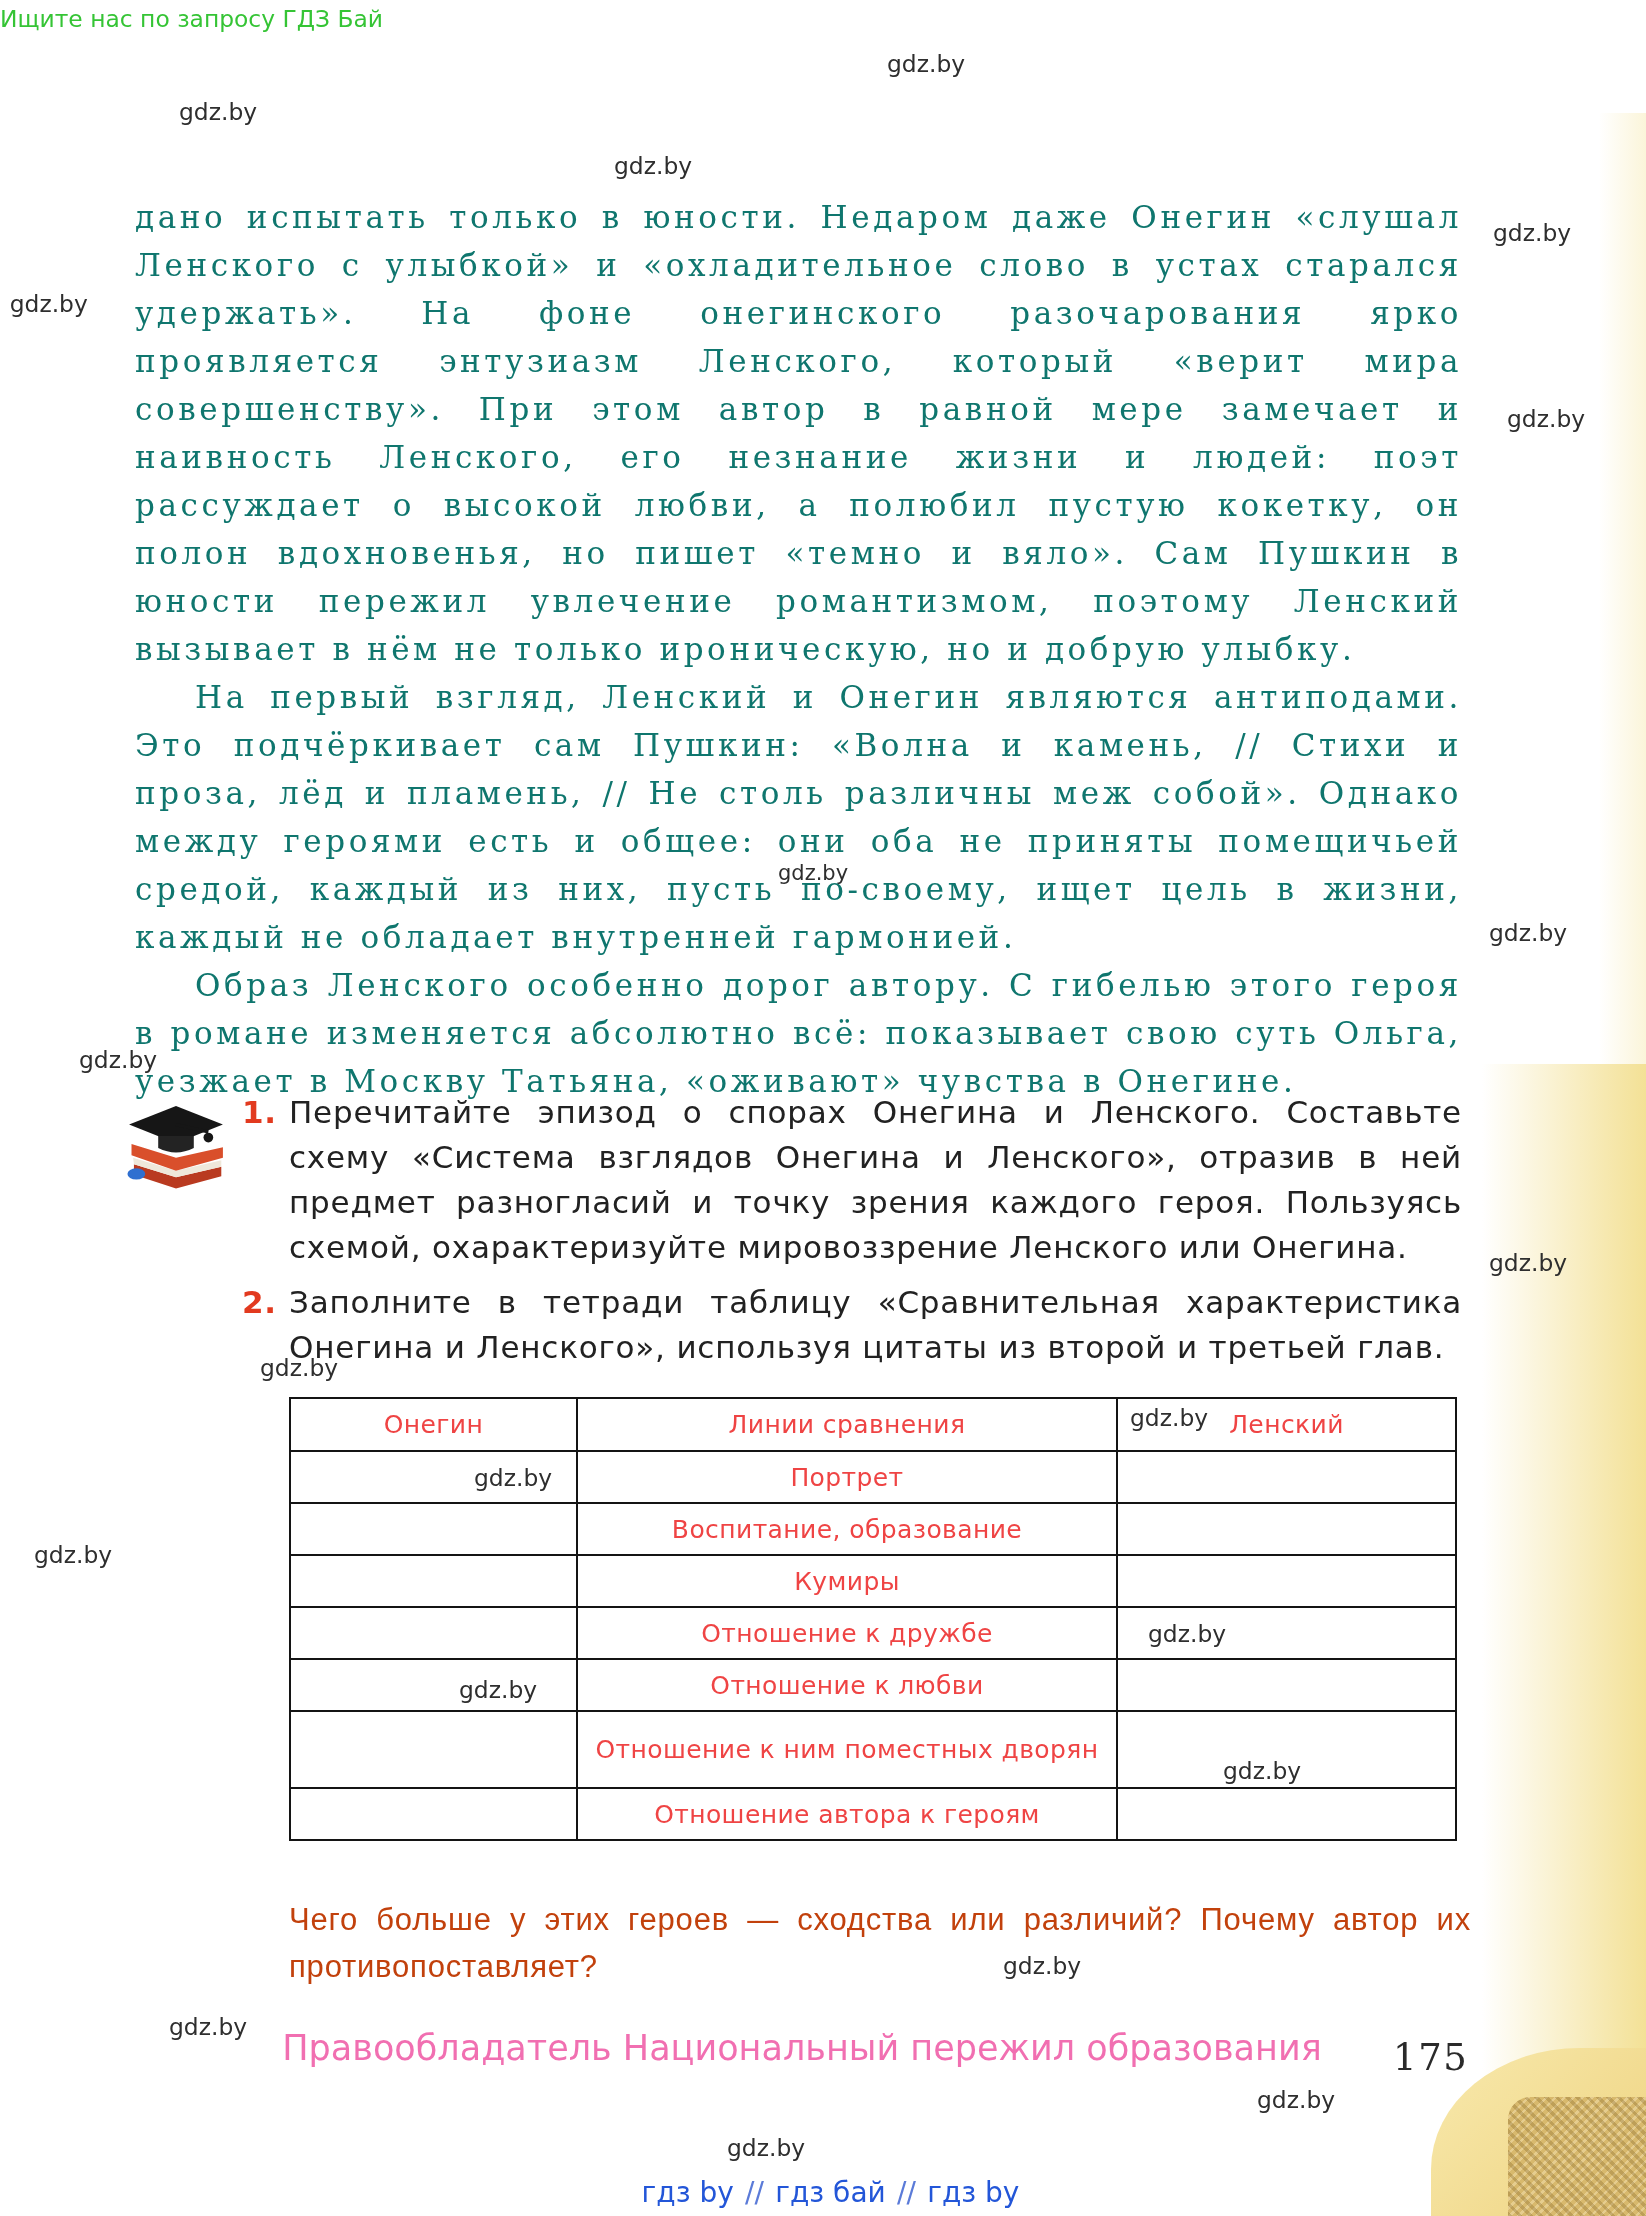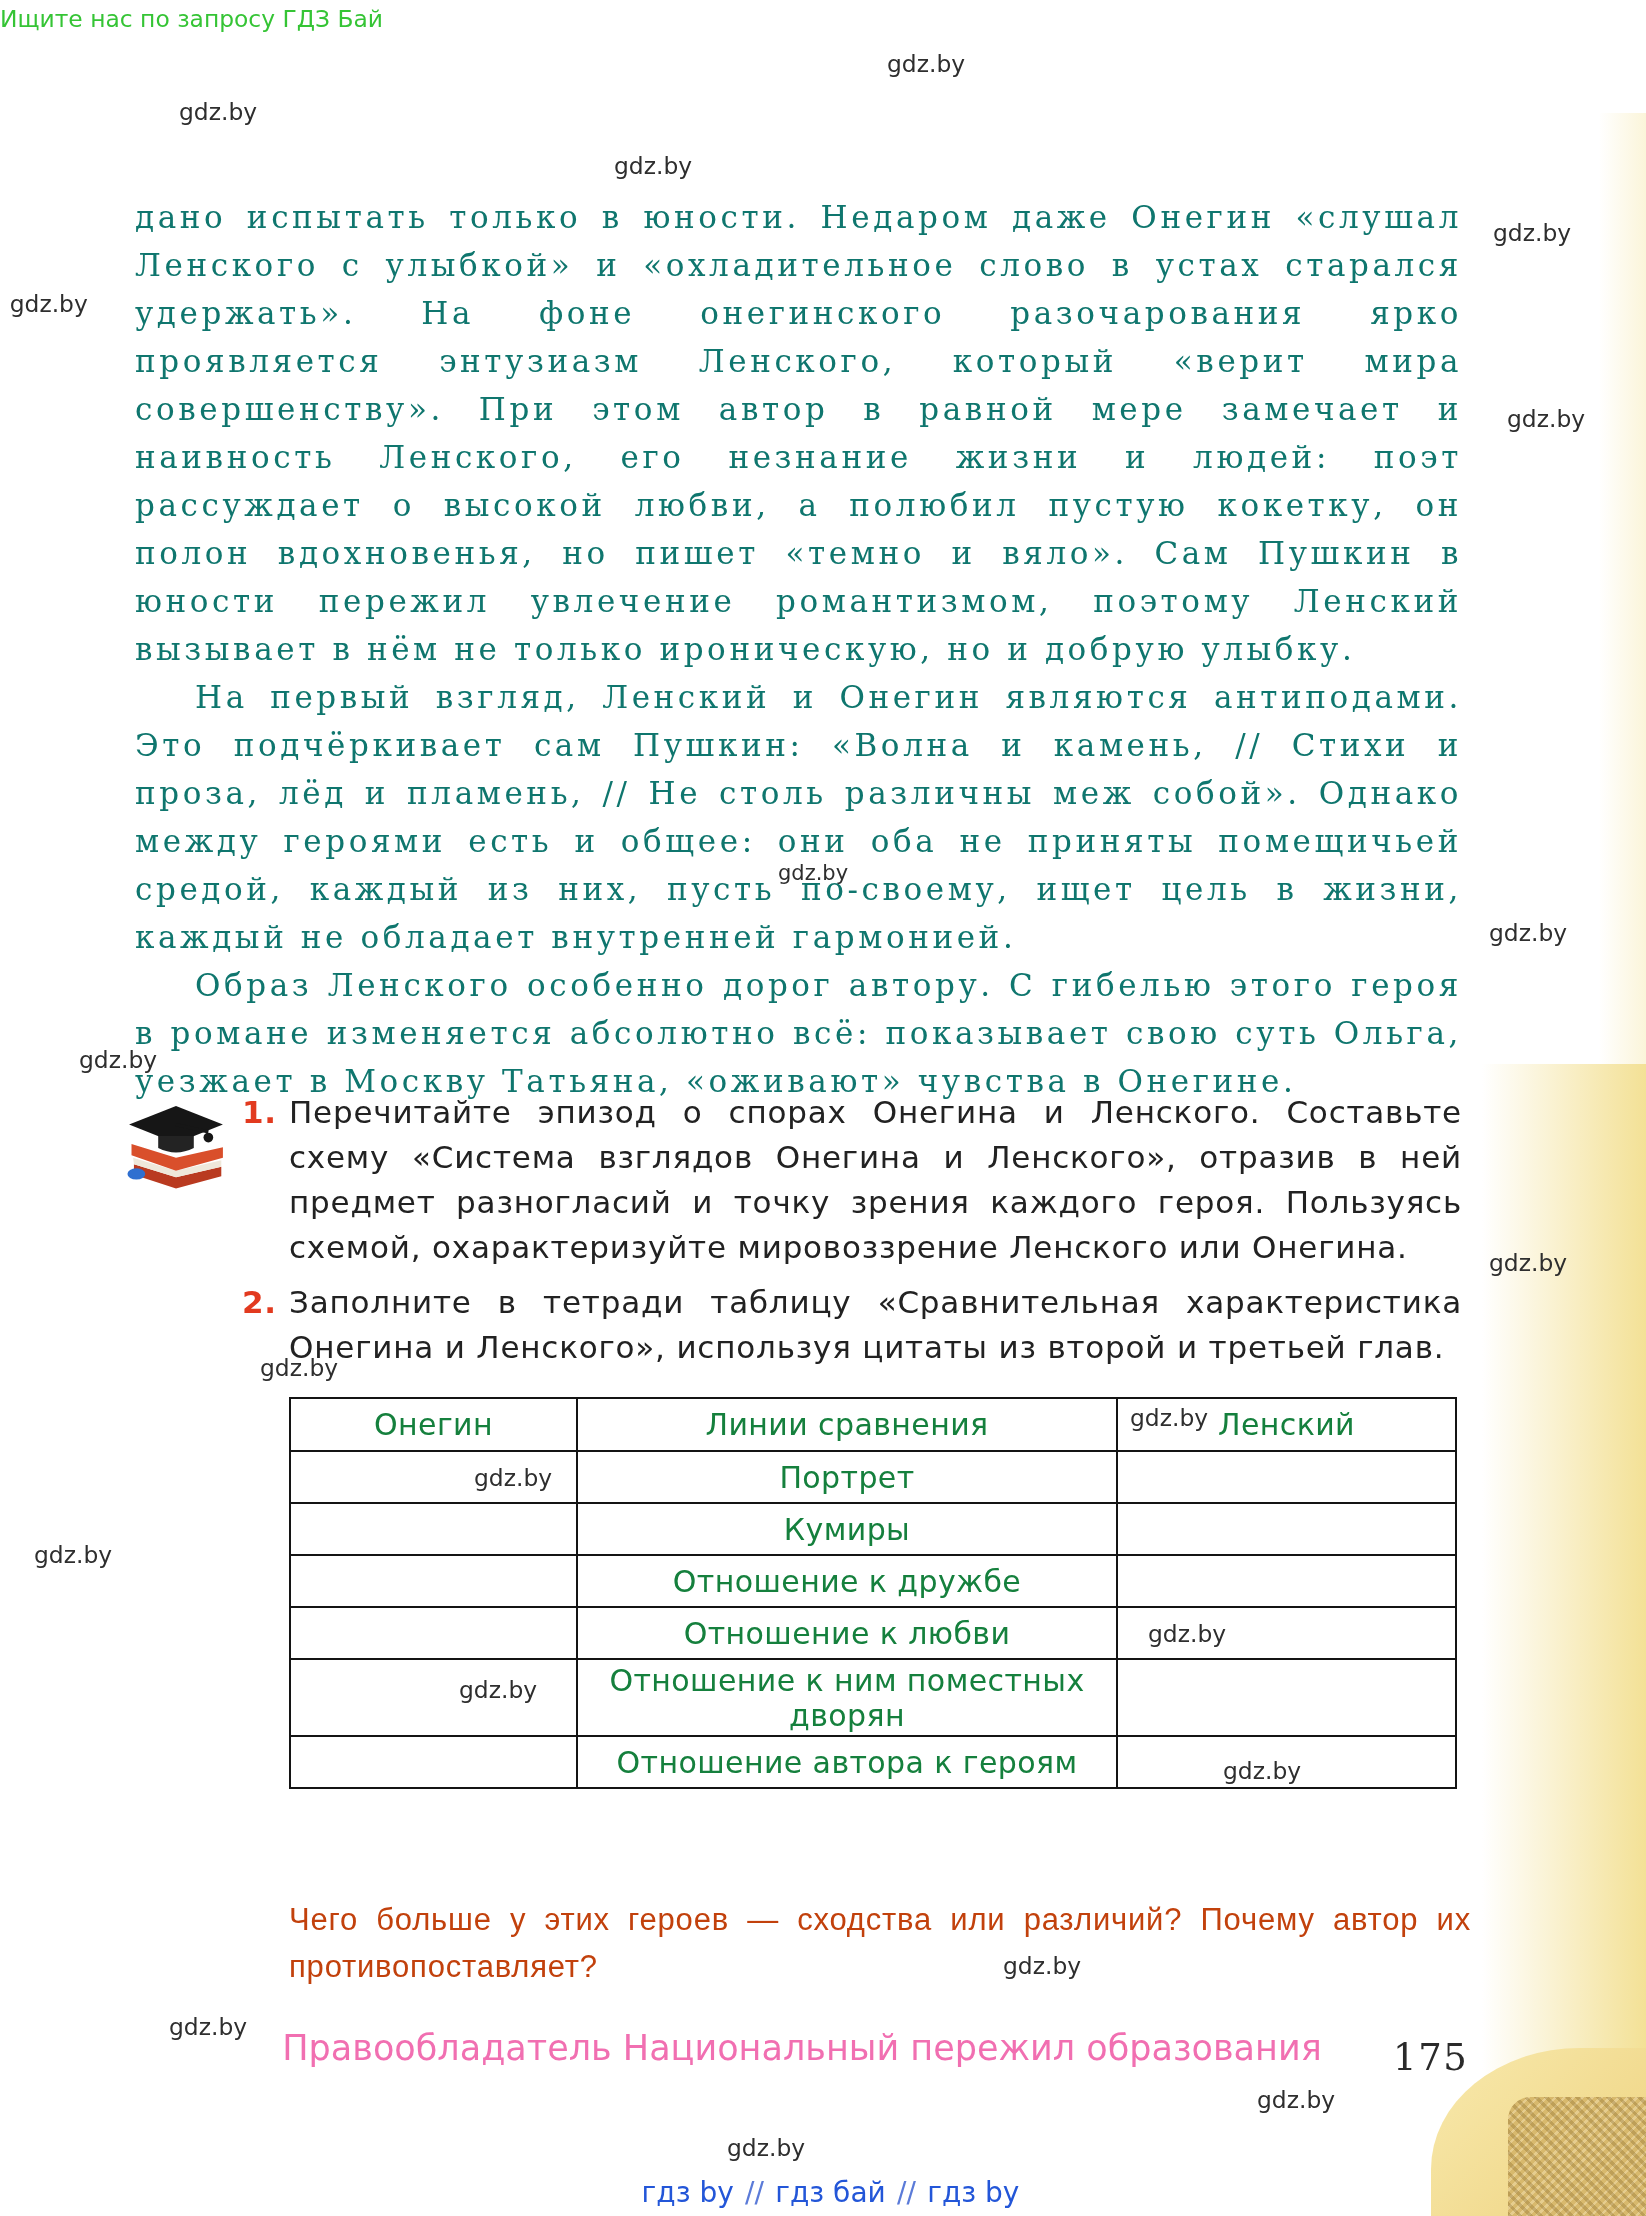--- a/index.html
+++ b/index.html
@@ -35,22 +35,22 @@
   .ex-icon { position:absolute; left:121px; top:1093px; width:110px; height:102px; }
 
   .exercises { position:absolute; left:242px; top:1090px; width:1220px;
     font-family:"DejaVu Sans", sans-serif; font-size:31px; line-height:45px;
     letter-spacing:0.8px; color:#222222; }
   .exercise { display:flex; margin-bottom:9.7px; }
   .exercise .num { flex:0 0 47px; color:#e23a1f; font-weight:bold; }
   .exercise .ex-text { flex:1; text-align:justify; }
 
   .cmp-table { position:absolute; left:289px; top:1397px; border-collapse:collapse;
-    table-layout:fixed; font-family:"DejaVu Sans", sans-serif; font-size:30px;
-    color:#15803d; letter-spacing:0.4px; }
+    table-layout:fixed; font-family:"DejaVu Sans", sans-serif; font-size:25px;
+    color:#ef4444; letter-spacing:0.4px; }
   .cmp-table th, .cmp-table td { border:2.4px solid #141414; text-align:center;
     vertical-align:middle; font-weight:normal; padding:0 11.3px; }
   .cmp-table .rh { height:53px; }
   .cmp-table .rs { height:52px; }
   .cmp-table .rd { height:77px; }
 
   .closing { position:absolute; left:289px; top:1896px; width:1182px;
     font-family:Liberation Sans, sans-serif; font-size:31px; line-height:47px;
     letter-spacing:0.8px; color:#c2410c; text-align:justify; }
 
@@ -142,20 +142,25 @@
       <th>Линии сравнения</th>
       <th>Ленский</th>
     </tr>
     <tr class="rs">
       <td></td>
       <td>Портрет</td>
       <td></td>
     </tr>
     <tr class="rs">
       <td></td>
+      <td>Воспитание, образование</td>
+      <td></td>
+    </tr>
+    <tr class="rs">
+      <td></td>
       <td>Кумиры</td>
       <td></td>
     </tr>
     <tr class="rs">
       <td></td>
       <td>Отношение к дружбе</td>
       <td></td>
     </tr>
     <tr class="rs">
       <td></td>

